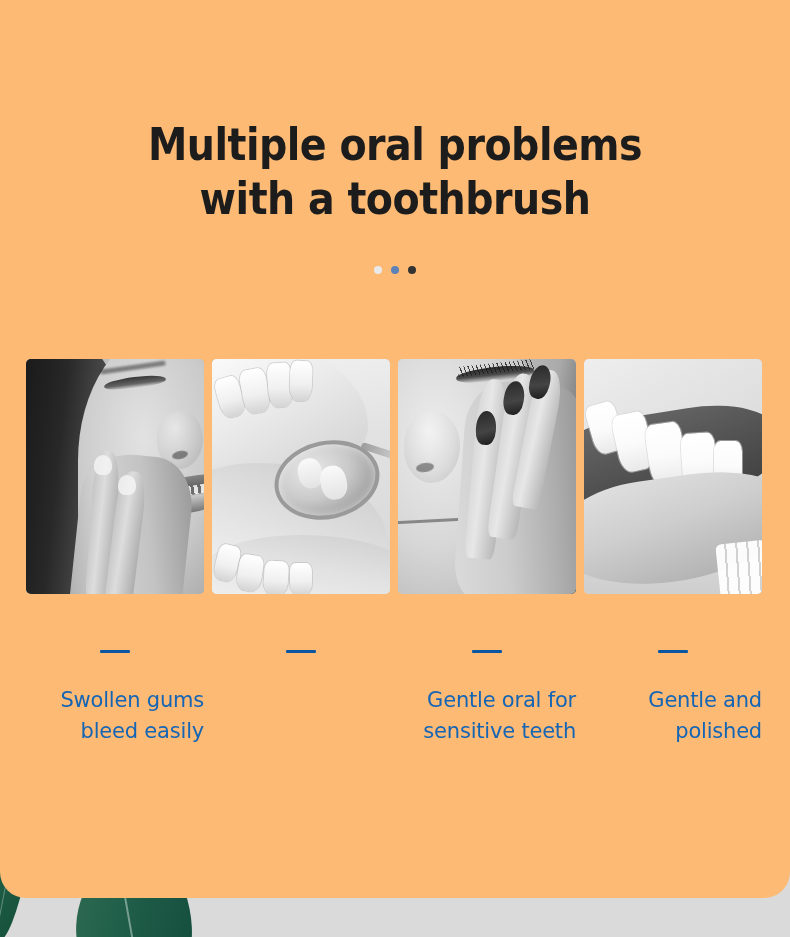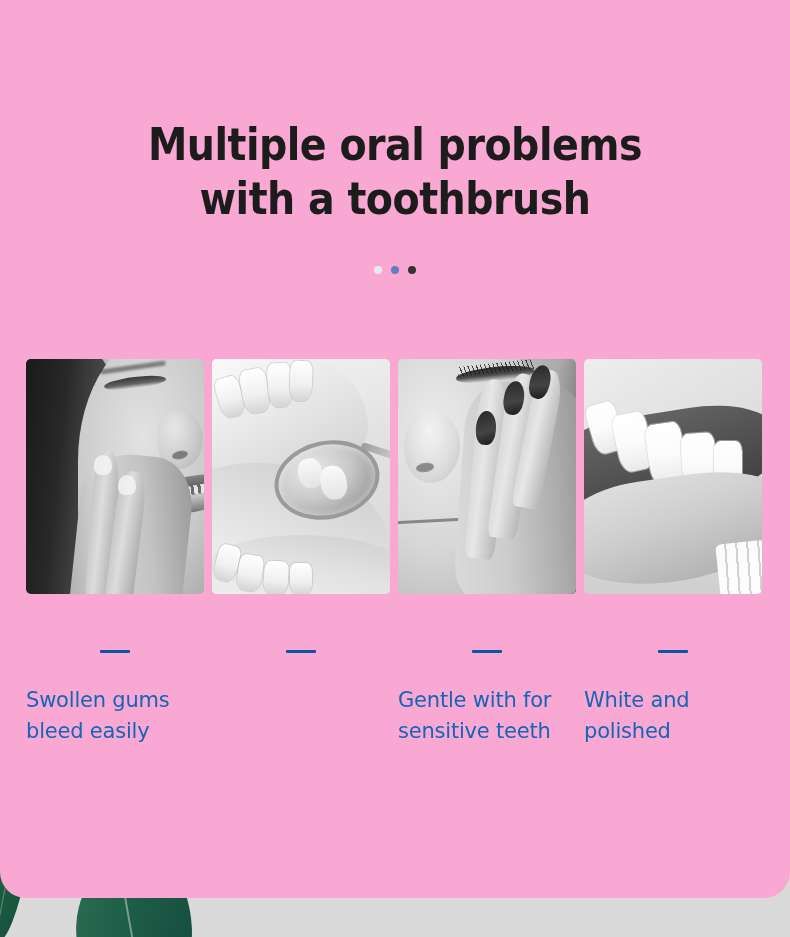--- a/index.html
+++ b/index.html
@@ -342,21 +342,21 @@
     position: absolute;
     top: 650px;
     left: 26px;
     width: 738px;
     display: flex;
     gap: 8px;
   }
   .caption {
     width: 178px;
     flex: 0 0 auto;
-    text-align: left;
+    text-align: right;
   }
   .cap-rule {
     width: 30px;
     height: 3px;
     margin: 0 auto 32px auto;
     border-radius: 1px;
   }
   .cap-text {
     font-size: 21px;
     line-height: 31px;
@@ -370,21 +370,21 @@
 
 <div class="leaf-layer">
   <div class="leaf leaf-a">
     <div class="leaf-vein"></div>
   </div>
   <div class="leaf leaf-b">
     <div class="leaf-vein"></div>
   </div>
 </div>
 
-<div class="panel" style="background: #f9a8d4;">
+<div class="panel" style="background: #fdba74;">
 
   <div class="headline" style="color: rgb(28, 28, 28);">Multiple oral problems
 with a toothbrush</div>
 
   <div class="dots">
     <span class="dot" style="background: rgb(233, 233, 233);"></span>
     <span class="dot" style="background: rgb(93, 130, 184);"></span>
     <span class="dot" style="background: rgb(51, 51, 51);"></span>
   </div>
 
@@ -470,23 +470,23 @@
     <div class="caption">
       <div class="cap-rule" style="background: rgb(11, 86, 160);"></div>
       <div class="cap-text" style="color: rgb(21, 101, 181);">Swollen gums
 bleed easily</div>
     </div>
     <div class="caption">
       <div class="cap-rule" style="background: rgb(11, 86, 160);"></div>
     </div>
     <div class="caption">
       <div class="cap-rule" style="background: rgb(11, 86, 160);"></div>
-      <div class="cap-text" style="color: rgb(21, 101, 181);">Gentle with for
+      <div class="cap-text" style="color: rgb(21, 101, 181);">Gentle oral for
 sensitive teeth</div>
     </div>
     <div class="caption">
       <div class="cap-rule" style="background: rgb(11, 86, 160);"></div>
-      <div class="cap-text" style="color: rgb(21, 101, 181);">White and
+      <div class="cap-text" style="color: rgb(21, 101, 181);">Gentle and
 polished</div>
     </div>
   </div>
 
 </div>
 
 </body></html>

